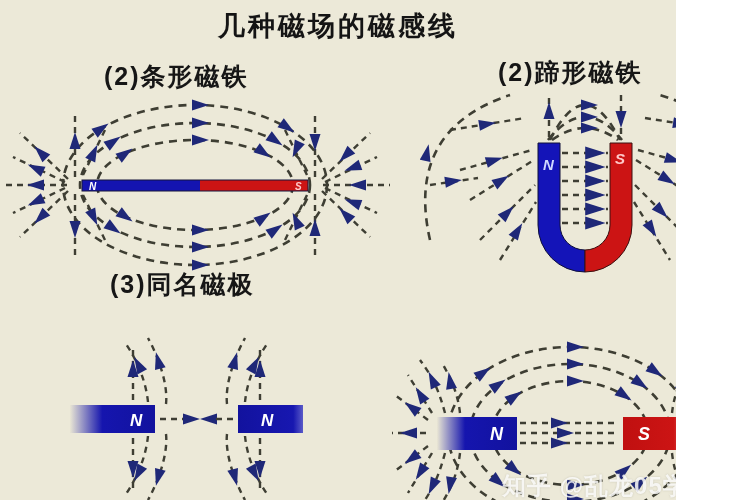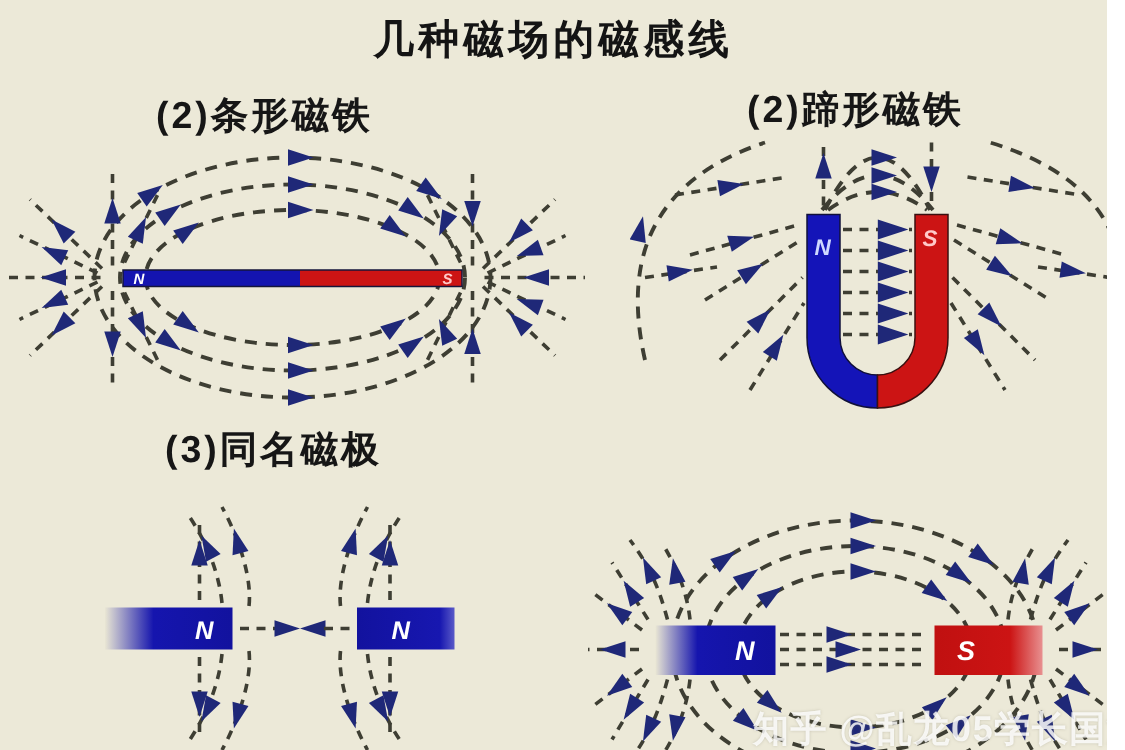--- a/index.html
+++ b/index.html
@@ -1,30 +1,30 @@
 <!DOCTYPE html>
 <html><head>
 <meta charset="utf-8">
 <style>
   html,body{margin:0;padding:0;}
   .canvas{
-    position:relative;width:738px;height:500px;overflow:hidden;
+    position:relative;width:676px;height:500px;overflow:hidden;
     background:#ece9d8;
     font-family:"Liberation Sans","DejaVu Sans",sans-serif;
   }
   .title{
     position:absolute;top:8px;left:0;right:0;text-align:center;
     font-size:27px;font-weight:bold;color:#141414;letter-spacing:3px;
   }
   .sec-label{
     position:absolute;font-size:25px;font-weight:bold;color:#161616;letter-spacing:2px;
   }
   .lbl1{top:60px;left:104px;}
   .lbl2{top:56px;left:498px;}
-  .lbl3{top:283px;left:110px;}
+  .lbl3{top:268px;left:110px;}
   .lbl4{top:287px;left:522px;}
   svg{position:absolute;display:block;}
   .svg1{left:5px;top:95px;}
   .svg2{left:420px;top:90px;}
   .svg3{left:30px;top:330px;}
   .svg4{left:390px;top:335px;}
   .fl{fill:none;stroke:#3e3e33;stroke-width:2.6;stroke-dasharray:8 6;}
   .sp{fill:none;stroke:#3e3e33;stroke-width:2.4;stroke-dasharray:6 5;}
   .ah{fill:#1f2878;}
   .pole-letter{font-style:italic;font-weight:bold;font-family:"Liberation Sans",sans-serif;}

